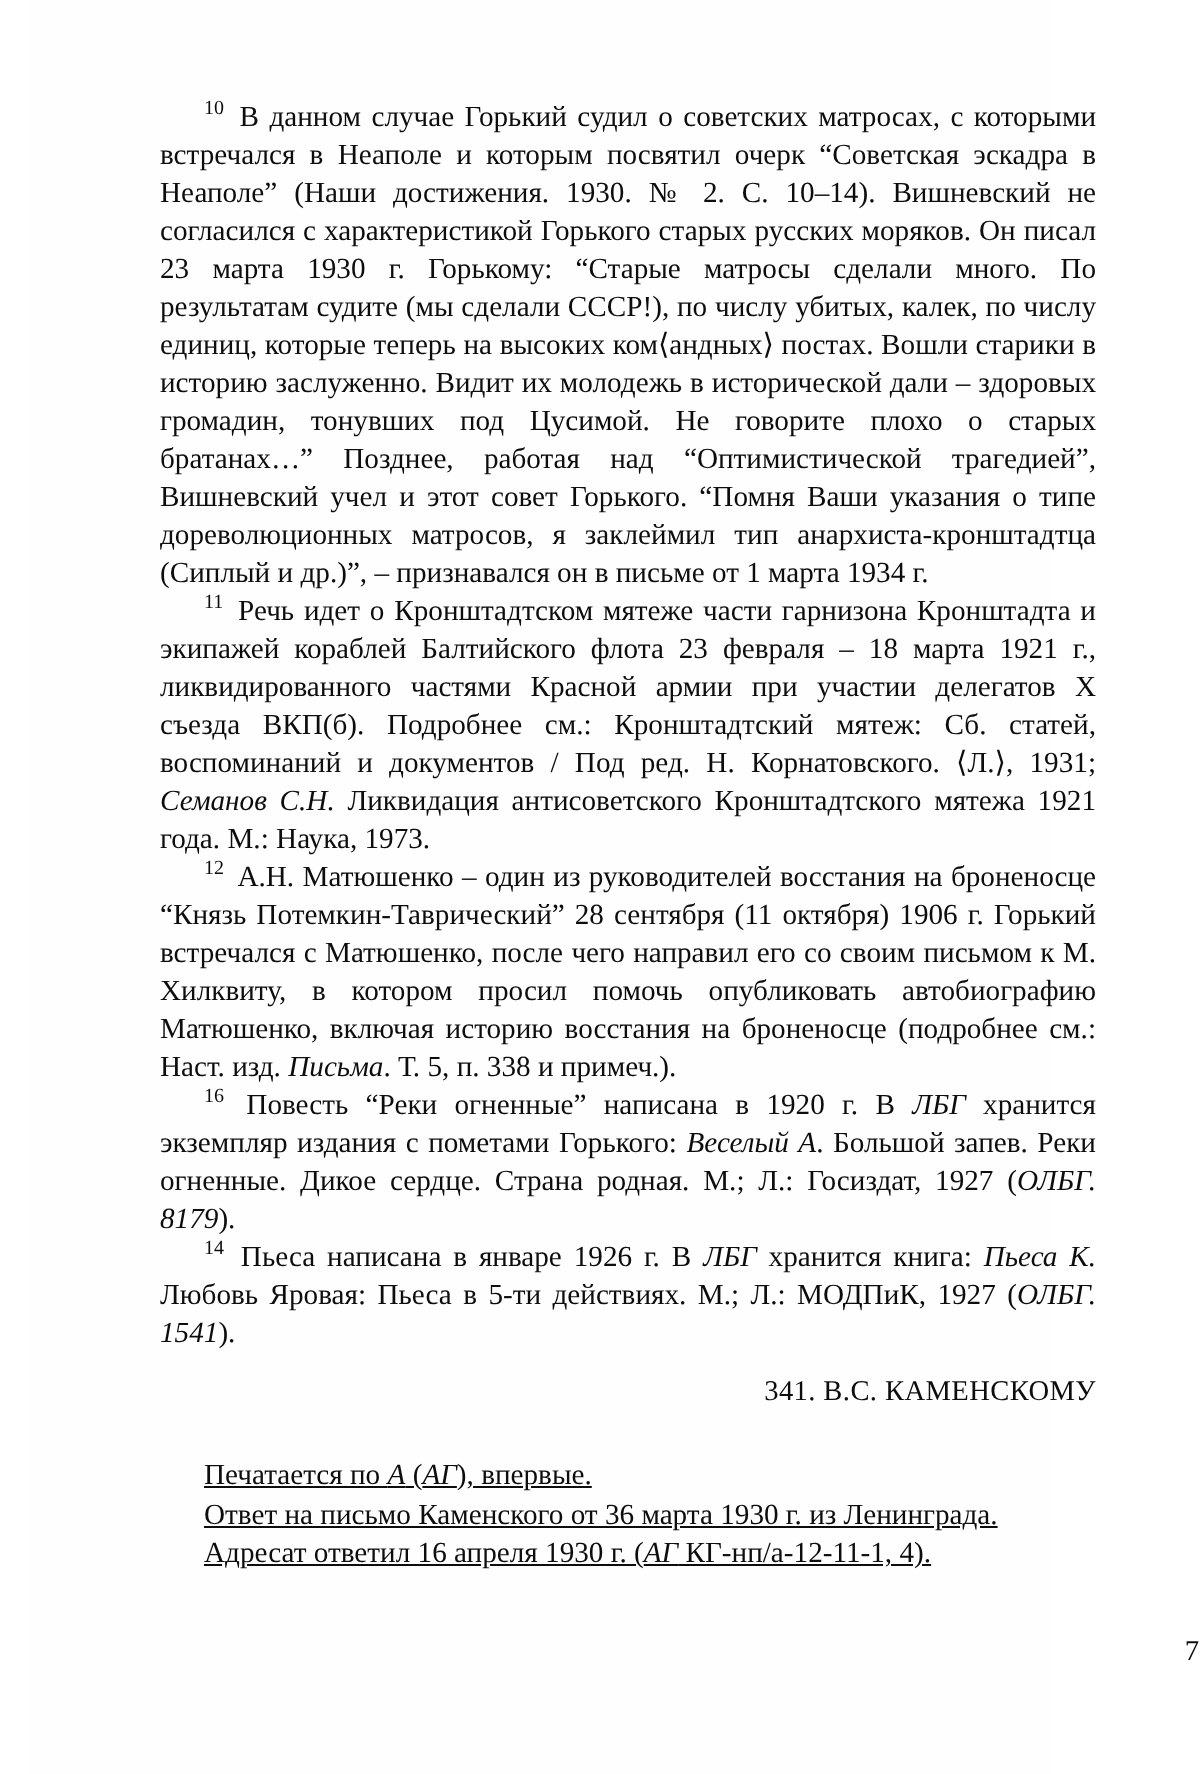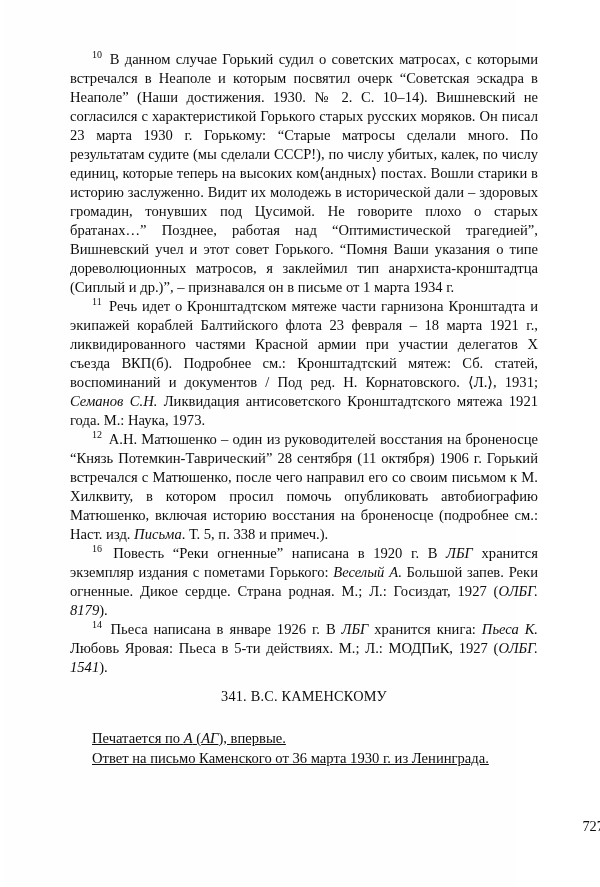--- a/index.html
+++ b/index.html
@@ -10,21 +10,21 @@
   body {
     width: 600px;
     height: 887px;
     position: relative;
     font-family: "Liberation Serif", "DejaVu Serif", serif;
     color: #0d0d0d;
     overflow: hidden;
   }
   .page {
     position: absolute;
-    left: 4px;
+    left: 14px;
     top: 0;
     width: 512px;
     height: 887px;
     background: #fefefe;
   }
   .text-column {
     position: absolute;
     left: 66px;
     top: 50px;
     width: 468px;
@@ -45,21 +45,21 @@
     padding-right: 2.5px;
   }
   i, .ital {
     font-style: italic;
   }
   .section-heading {
     position: absolute;
     left: 66px;
     top: 688px;
     width: 468px;
-    text-align: center;
+    text-align: right;
     font-size: 14.3px;
     letter-spacing: 0.2px;
   }
   .closing-block {
     position: absolute;
     left: 66px;
     top: 729px;
     width: 468px;
   }
   p.closing {
@@ -91,17 +91,18 @@
       <p class="note"><sup class="fnum">12</sup><span> А.Н. Матюшенко – один из руководителей восстания на броненосце “Князь Потемкин-Таврический”  28 сентября (11 октября) 1906 г. Горький встречался с Матюшенко, после чего направил его со своим письмом к М. Хилквиту, в котором просил помочь опубликовать автобиографию Матюшенко, включая историю восстания на броненосце (подробнее см.: Наст. изд. </span><i>Письма</i><span>. Т. 5, п. 338 и примеч.).</span></p>
       <p class="note"><sup class="fnum">16</sup><span> Повесть “Реки огненные” написана в 1920 г. В </span><i>ЛБГ</i><span> хранится экземпляр издания с пометами Горького: </span><i>Веселый А</i><span>. Большой запев. Реки огненные. Дикое сердце. Страна родная. М.; Л.: Госиздат, 1927 (</span><i>ОЛБГ. 8179</i><span>).</span></p>
       <p class="note"><sup class="fnum">14</sup><span> Пьеса написана в январе 1926 г. В </span><i>ЛБГ</i><span> хранится книга: </span><i>Пьеса К.</i><span> Любовь Яровая: Пьеса в 5-ти действиях. М.; Л.: МОДПиК, 1927 (</span><i>ОЛБГ. 1541</i><span>).</span></p>
     </div>
 
   <div class="section-heading">341. В.С. КАМЕНСКОМУ</div>
 
   <div class="closing-block" id="closing-container">
       <p class="closing"><span>Печатается по </span><i>А</i><span> (</span><i>АГ</i><span>), впервые.</span></p>
       <p class="closing"><span>Ответ на письмо Каменского от 36 марта 1930 г. из Ленинграда.</span></p>
+      <p class="closing"><span>Адресат ответил 16 апреля 1930 г. (</span><i>АГ</i><span>  КГ-нп/а-12-11-1, 4).</span></p>
     </div>
 
   <div class="page-number">727</div>
 
 </div>
 
 </body></html>

